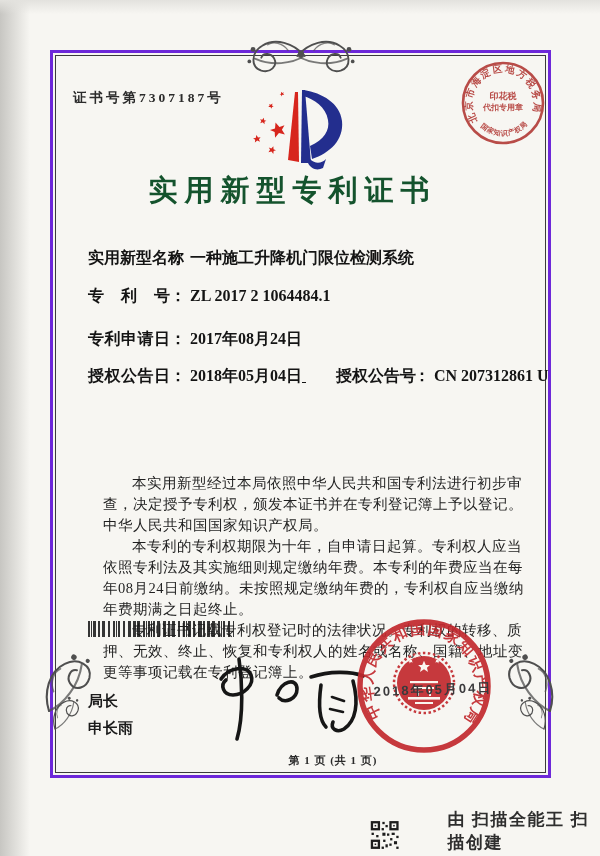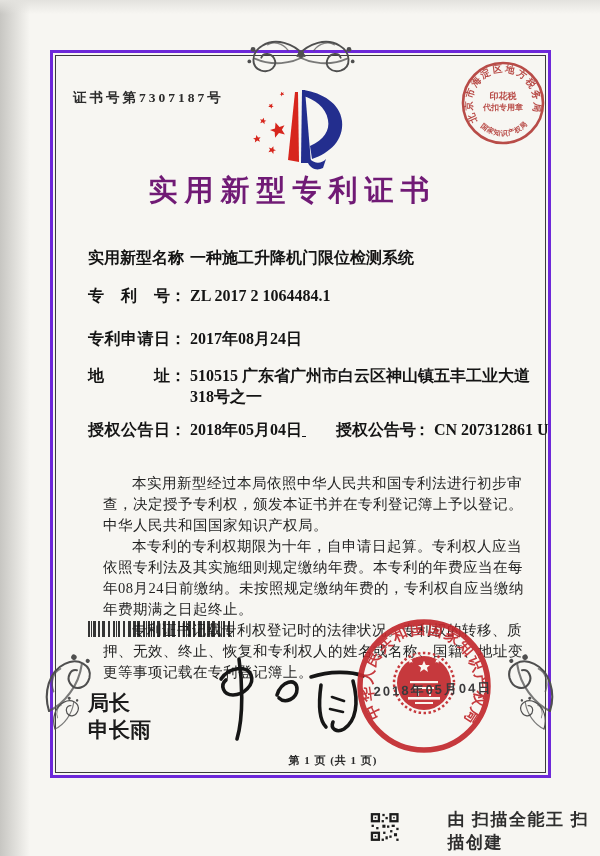--- a/index.html
+++ b/index.html
@@ -22,21 +22,21 @@
   .ornament-top{position:absolute;left:50%;top:-23px;transform:translateX(-50%);}
   .flourish-bl{position:absolute;left:-14px;bottom:28px;}
   .flourish-br{position:absolute;right:-12px;bottom:28px;transform:scaleX(-1);}
 
   .cert-no{position:absolute;left:20px;top:36px;font-size:13.5px;font-weight:600;
     letter-spacing:3px;color:#2b2b2b;}
 
   .logo{position:absolute;left:50%;top:26px;transform:translateX(-50%);}
 
   .title{position:absolute;left:0;right:16px;top:118px;text-align:center;
-    font-size:29px;font-weight:700;letter-spacing:7px;color:#701a75;margin:0;}
+    font-size:29px;font-weight:700;letter-spacing:7px;color:#14532d;margin:0;}
 
   .fields{position:absolute;left:35px;top:194px;width:456px;font-size:16px;
     font-weight:700;color:#141414;line-height:21px;}
   .frow{white-space:nowrap;}
   .flabel{display:inline-block;width:82px;text-align:justify;text-align-last:justify;
     vertical-align:top;}
   .fcolon{display:inline-block;margin-right:4px;vertical-align:top;}
   .fvalue{display:inline-block;vertical-align:top;white-space:normal;max-width:350px;}
   .mb17{margin-bottom:17px}.mb16{margin-bottom:16px}.mb10{margin-bottom:22px}.mb13{margin-bottom:13px}.mb0{margin-bottom:0}
   .grant-row{margin-top:12px;text-decoration:underline;}
@@ -46,35 +46,35 @@
   .paras{position:absolute;left:50px;right:14px;top:420px;font-size:14.5px;
     line-height:21px;color:#1f1f1f;}
   .paras p{margin:0;text-indent:2em;letter-spacing:.5px;}
 
   .barcode{position:absolute;left:35px;top:568px;width:146px;height:16px;opacity:.88;
     background:
       repeating-linear-gradient(90deg,#1b1b1b 0 2px,transparent 2px 5px),
       repeating-linear-gradient(90deg,#1b1b1b 0 1px,transparent 1px 7px),
       repeating-linear-gradient(90deg,transparent 0 3px,#1b1b1b 3px 4px,transparent 4px 11px);}
 
-  .director{position:absolute;left:35px;top:636px;font-family:Liberation Sans, sans-serif;
-    font-weight:700;font-size:21px;color:#1c1c1c;line-height:27px;}
+  .director{position:absolute;left:35px;top:636px;font-family:Liberation Mono, monospace;
+    font-weight:700;font-size:15px;color:#1c1c1c;line-height:27px;}
   .sig{position:absolute;left:140px;top:596px;}
 
   .seal-main{position:absolute;left:296px;top:558px;}
   .seal-date{position:absolute;left:300px;top:628px;width:160px;text-align:center;
     font-size:13px;font-weight:700;letter-spacing:2px;color:#3a3a3c;
     transform:rotate(-2deg);font-family:"Liberation Sans",sans-serif;}
 
   .page-footer{position:absolute;left:185px;top:700px;width:190px;text-align:center;
     font-size:11px;font-weight:600;color:#2a2a2a;letter-spacing:1px;}
 
   .tax-stamp{position:absolute;left:404px;top:4px;opacity:.9;}
 
-  .watermark{position:absolute;left:370px;top:808px;display:flex;align-items:flex-start;
+  .watermark{position:absolute;left:370px;top:808px;display:flex;align-items:flex-end;
     font-family:"Liberation Sans",sans-serif;gap:38px;}
   .watermark-text{font-size:17px;font-weight:700;color:#2e2e2e;letter-spacing:1.5px;
     margin-left:10px;}
 </style>
 </head>
 <body>
 
 <svg width="0" height="0" style="position:absolute" aria-hidden="true">
   <defs>
     <polygon id="star" points="0,-10 2.94,-3.09 9.51,-3.09 4.76,1.18 6.47,8.09 0,3.82 -6.47,8.09 -4.76,1.18 -9.51,-3.09 -2.94,-3.09"></polygon>
@@ -130,23 +130,20 @@
 
   <div class="fields">
     <div class="frow mb17">
       <span class="flabel">实用新型名称</span><span class="fcolon">：</span><span class="fvalue">一种施工升降机门限位检测系统</span>
     </div>
     <div class="frow mb10">
       <span class="flabel">专利号</span><span class="fcolon">：</span><span class="fvalue">ZL 2017 2 1064484.1</span>
     </div>
     <div class="frow mb16">
       <span class="flabel">专利申请日</span><span class="fcolon">：</span><span class="fvalue">2017年08月24日</span>
-    </div>
-    <div class="frow mb0">
-      <span class="flabel">地址</span><span class="fcolon">：</span><span class="fvalue">510515 广东省广州市白云区神山镇五丰工业大道318号之一</span>
     </div>
     <div class="frow grant-row">
       <span>
         <span class="flabel">授权公告日</span><span class="fcolon">：</span><span class="fvalue">2018年05月04日</span>
       </span>
       <span class="grant2">
         <span class="flabel">授权公告号</span><span class="fcolon">：</span><span class="fvalue">CN 207312861 U</span>
       </span>
     </div>
   </div>

